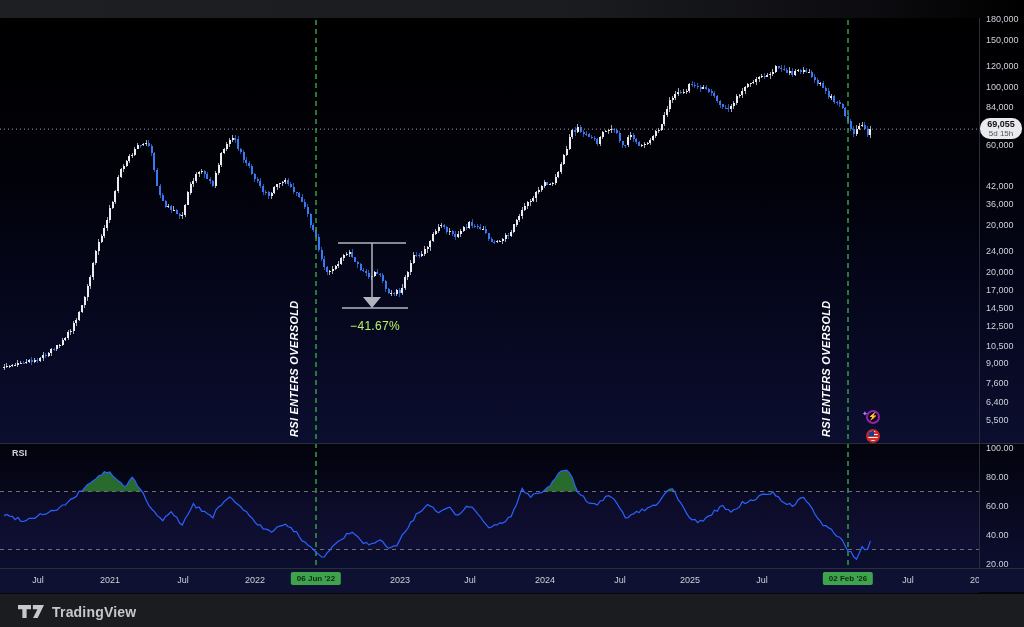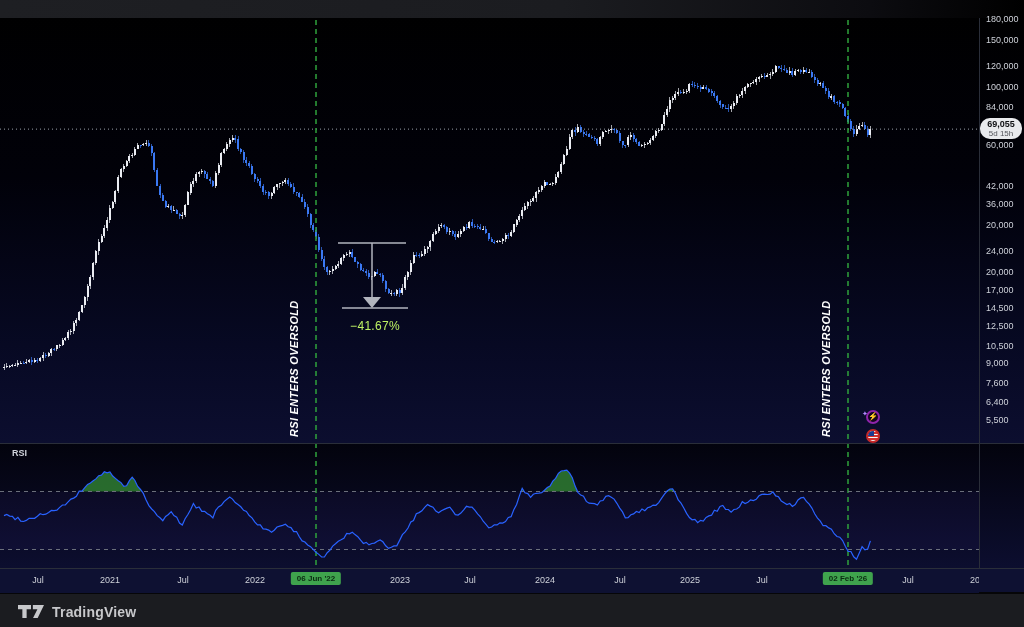--- a/index.html
+++ b/index.html
@@ -722,20 +722,27 @@
       <div class="ptick" style="top: 266.512px; left: 6px;">20,000</div>
       <div class="ptick" style="top: 285.186px; left: 6px;">17,000</div>
       <div class="ptick" style="top: 303.462px; left: 6px;">14,500</div>
       <div class="ptick" style="top: 320.516px; left: 6px;">12,500</div>
       <div class="ptick" style="top: 340.549px; left: 6px;">10,500</div>
       <div class="ptick" style="top: 358.261px; left: 6px;">9,000</div>
       <div class="ptick" style="top: 377.688px; left: 6px;">7,600</div>
       <div class="ptick" style="top: 397.433px; left: 6px;">6,400</div>
       <div class="ptick" style="top: 414.846px; left: 6px;">5,500</div>
     </div>
+  <div id="rsi-axis">
+      <div class="rtick" style="top: 0px; left: 6px;">100.00</div>
+      <div class="rtick" style="top: 29px; left: 6px;">80.00</div>
+      <div class="rtick" style="top: 58px; left: 6px;">60.00</div>
+      <div class="rtick" style="top: 87px; left: 6px;">40.00</div>
+      <div class="rtick" style="top: 116px; left: 6px;">20.00</div>
+    </div>
 
   <div id="price-last-label" style="top: 118.132px;">
     <div class="p">69,055</div>
     <div class="cd">5d 15h</div>
   </div>
   <div id="rsi-last-label" style="top: 534.445px;">35.90</div>
 
   <div id="rsi-title">RSI</div>
 
   <div class="oversold" style="left: 300px;">RSI ENTERS OVERSOLD</div>

